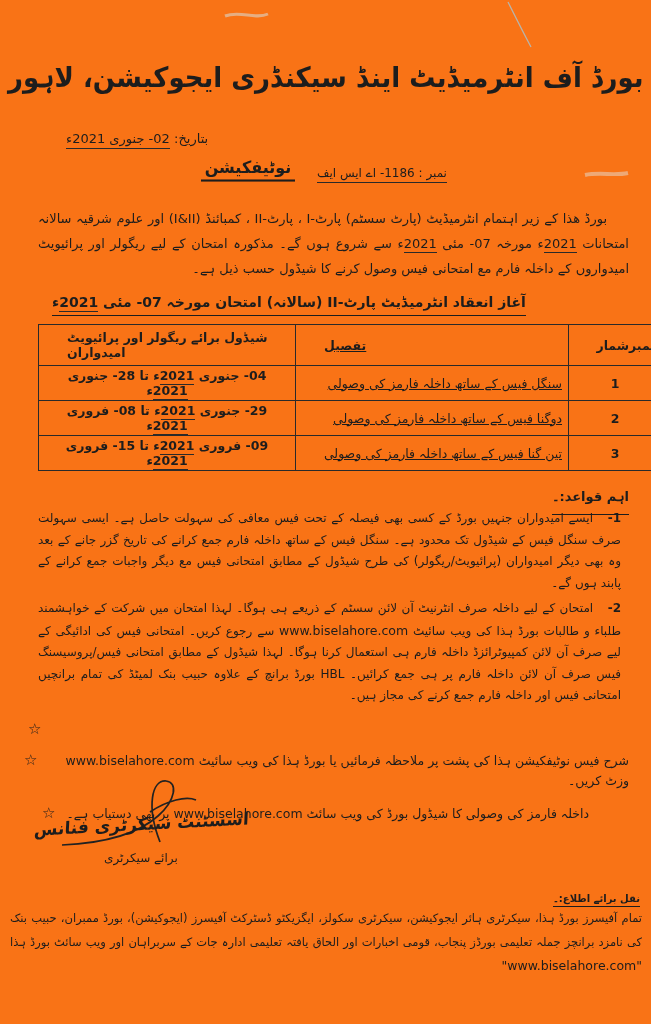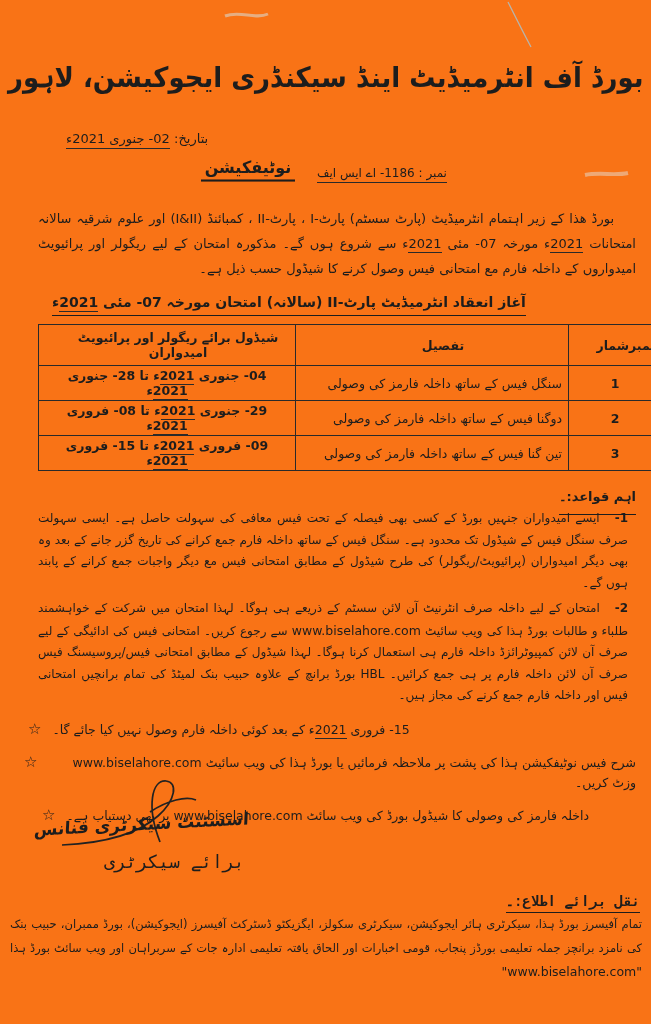--- a/index.html
+++ b/index.html
@@ -21,42 +21,42 @@
   }
   .ref-date{position:absolute;top:131px;left:66px;font-size:13px;direction:rtl;}
   .ref-date .u{border-bottom:1.3px solid #2a2a2a;padding-bottom:2px;}
   .notif-wrap{position:absolute;top:158px;left:0;width:496px;text-align:center;}
   .notif-heading{
     display:inline-block;font-size:16px;font-weight:bold;
     border-bottom:2px solid #1d1d1d;padding:0 4px 2px;
     transform:scaleY(1.05);
   }
   
-  .content{position:absolute;top:206px;left:0;right:5px;padding:0 10px 0 38px;}
+  .content{position:absolute;top:206px;left:0;right:12px;padding:0 10px 0 38px;}
   .intro{
     margin:0;font-size:13px;line-height:25px;direction:rtl;text-align:justify;
     text-indent:22px;
   }
   .section-heading{
     margin:13px 0 0 0;padding-left:14px;direction:rtl;text-align:left;
     font-size:14px;font-weight:bold;
   }
   .section-heading .inner{border-bottom:1.6px solid #1d1d1d;padding-bottom:5px;}
   
   table.schedule{
     direction:rtl;border-collapse:collapse;margin:14px 0 0 0;
     margin-right:16px;width:534px;table-layout:fixed;
   }
   table.schedule th,table.schedule td{
     border:1.6px solid #2a2a2a;padding:2px 6px;font-size:12.5px;
   }
   th.col-serial,td.cell-serial{width:58px;text-align:center;font-weight:bold;}
-  th.col-detail,td.cell-detail{width:238px;}
+  th.col-detail,td.cell-detail{width:238px;text-decoration:underline;}
   th.col-schedule,td.cell-schedule{width:222px;text-align:center;font-weight:bold;}
-  table.schedule th{font-weight:bold;text-align:center;height:36px;font-size:12.5px;padding-left:28px;}
+  table.schedule th{font-weight:bold;text-align:left;height:36px;font-size:12.5px;padding-left:28px;}
   table.schedule td{height:29px;}
   td.cell-detail{text-align:right;font-size:12px;}
   
   .rules-heading{
     margin:18px 0 4px 0;direction:rtl;text-align:right;font-size:13px;font-weight:bold;
   }
   .rules-heading .inner{border-bottom:1.4px solid #1d1d1d;padding-bottom:10px;}
   .rule{
     margin:2px 8px 4px 0;font-size:12px;line-height:21.5px;direction:rtl;
     text-align:justify;
@@ -71,24 +71,24 @@
   .star-line .star{font-size:15px;line-height:18px;}
   .star-line .note-text{direction:rtl;}
   .sl-1{margin-left:-10px;}
   .sl-2{margin-left:-14px;}
   .sl-3{margin-left:4px;}
   
   .sig-name{
     position:absolute;top:814px;left:34px;font-size:17px;font-weight:bold;
     direction:rtl;transform:rotate(-3deg) skewX(-6deg);letter-spacing:-0.5px;
   }
-  .sig-for{position:absolute;top:851px;left:104px;font-size:18px;direction:rtl;font-family:Liberation Mono, monospace;}
+  .sig-for{position:absolute;top:851px;left:104px;font-size:12px;direction:rtl;}
   
   .footer{position:absolute;top:893px;left:10px;right:9px;}
-  .footer-heading{direction:rtl;text-align:right;font-size:14px;font-weight:bold;margin:0 2px 2px 0;font-family:Liberation Mono, monospace;}
+  .footer-heading{direction:rtl;text-align:right;font-size:10px;font-weight:bold;margin:0 2px 2px 0;}
   .footer-heading .inner{border-bottom:1.4px solid #1d1d1d;padding-bottom:2px;}
   .footer-body{
     margin:2px 0 15px 0;font-size:11.5px;line-height:24px;direction:rtl;text-align:justify;
   }
   .yr-u{border-bottom:1.2px solid #2a2a2a;padding-bottom:1px;font-weight:inherit;}
 </style>
 </head>
 <body>
 
 <div class="page">
@@ -158,21 +158,20 @@
 
     <p class="rule">
       <span class="num">2-</span>
       <span>امتحان کے لیے داخلہ صرف انٹرنیٹ آن لائن سسٹم کے ذریعے ہی ہوگا۔ لہذا امتحان میں شرکت کے خواہشمند طلباء و طالبات بورڈ ہذا کی ویب سائیٹ</span>
       <span class="url">www.biselahore.com</span>
       <span>سے رجوع کریں۔ امتحانی فیس کی ادائیگی کے لیے صرف آن لائن کمپیوٹرائزڈ داخلہ فارم ہی استعمال کرنا ہوگا۔ لہذا شیڈول کے مطابق امتحانی فیس/پروسیسنگ فیس صرف آن لائن داخلہ فارم پر ہی جمع کرائیں۔ HBL بورڈ برانچ کے علاوہ حبیب بنک لمیٹڈ کی تمام برانچیں امتحانی فیس اور داخلہ فارم جمع کرنے کی مجاز ہیں۔</span>
     </p>
 
     <div class="star-line sl-1">
       <span class="star">☆</span>
-      <span class="note-text">15- فروری <span class="yr-u">2021</span>ء کے بعد کوئی داخلہ فارم وصول نہیں کیا جائے گا۔</span>
     </div>
 
     <div class="star-line sl-2">
       <span class="star">☆</span>
       <span class="note-text">
         <span>شرح فیس نوٹیفکیشن ہذا کی پشت پر ملاحظہ فرمائیں یا بورڈ ہذا کی ویب سائیٹ</span>
         <span class="url">www.biselahore.com</span>
         <span>وزٹ کریں۔</span>
       </span>
     </div>

